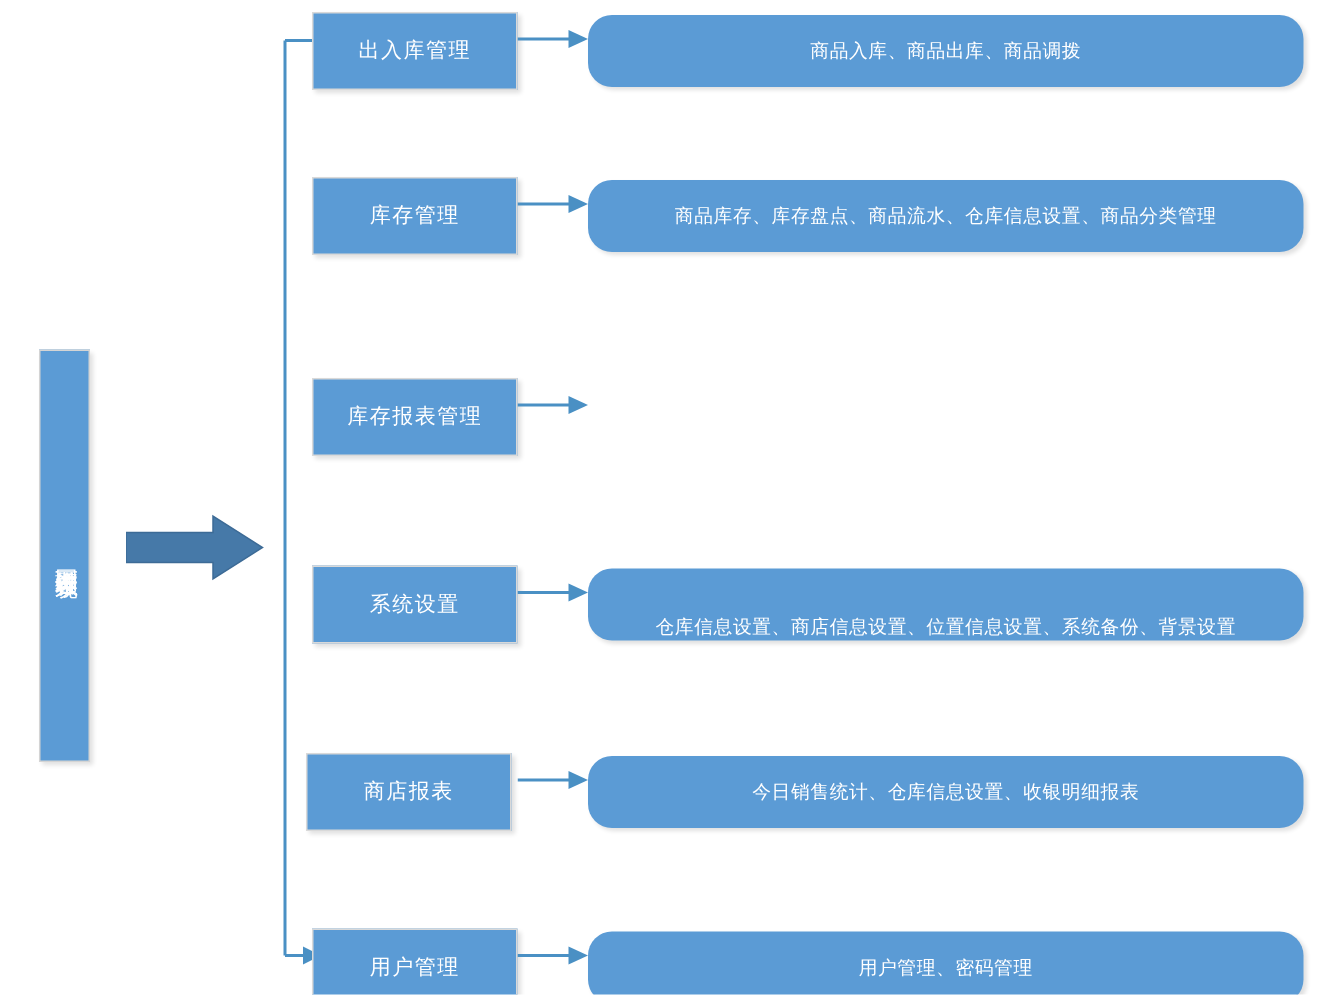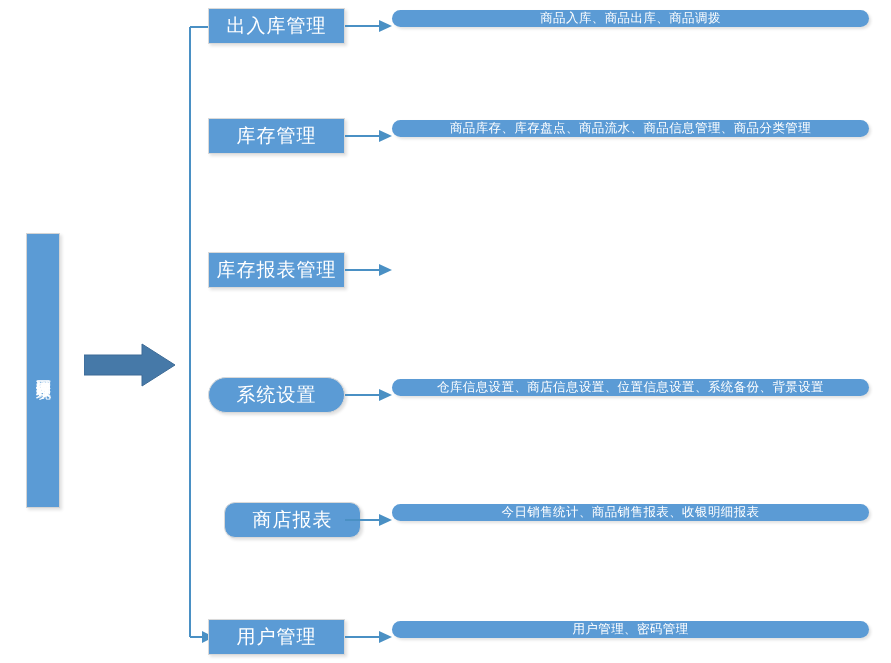--- a/index.html
+++ b/index.html
@@ -71,42 +71,42 @@
   
   .row {
     position: absolute;
     left: 0;
     width: 891px;
     height: 40px;
   }
   .node-box {
     position: absolute;
     top: 0;
-    height: 36px;
+    height: 52px;
     background: #5B9BD5;
     border: 1px solid #d9d9d9;
     box-sizing: border-box;
     box-shadow: 2px 2px 3px rgba(0,0,0,0.12);
     display: flex;
     align-items: center;
     justify-content: center;
     color: #ffffff;
-    font-size: 19px;
+    font-size: 14px;
     letter-spacing: 1px;
     white-space: nowrap;
   }
   .link-arrow {
     position: absolute;
     top: 9px;
     height: 18px;
   }
   .detail-pill {
     position: absolute;
     top: 2px;
-    height: 17px;
+    height: 48px;
     background: #5B9BD5;
     border-radius: 16px;
     box-shadow: 2px 2px 3px rgba(0,0,0,0.12);
     display: flex;
     align-items: center;
     justify-content: center;
     color: #ffffff;
     font-size: 12.5px;
     letter-spacing: 0.4px;
     white-space: nowrap;
@@ -160,63 +160,63 @@
     <div class="node-box" style="left:208px;width:137px;text-align:center;">
       <span>库存管理</span>
     </div>
     <div class="link-arrow" style="left:345px;width:48px;">
       <svg width="48" height="18" viewBox="0 0 48 18" xmlns="http://www.w3.org/2000/svg">
         <path d="M0,9 L36,9" stroke="#4A90C4" stroke-width="2" fill="none"></path>
         <polygon points="34,3 47,9 34,15" fill="#4A90C4"></polygon>
       </svg>
     </div>
     <div class="detail-pill" style="left:392px;width:477px;">
-      <span>商品库存、库存盘点、商品流水、商品信息管理、商品分类管理</span>
+      <span>商品库存、库存盘点、商品流水、仓库信息设置、商品分类管理</span>
     </div>
   </div>
 
   <div class="row" style="top:252px;">
     <div class="node-box" style="left:208px;width:137px;">
       <span>库存报表管理</span>
     </div>
     <div class="link-arrow" style="left:345px;width:48px;">
       <svg width="48" height="18" viewBox="0 0 48 18" xmlns="http://www.w3.org/2000/svg">
         <path d="M0,9 L36,9" stroke="#4A90C4" stroke-width="2" fill="none"></path>
         <polygon points="34,3 47,9 34,15" fill="#4A90C4"></polygon>
       </svg>
     </div>
   </div>
 
   <div class="row" style="top:377px;">
-    <div class="node-box" style="left:208px;width:137px;border-radius:18px;">
+    <div class="node-box" style="left:208px;width:137px;">
       <span>系统设置</span>
     </div>
     <div class="link-arrow" style="left:345px;width:48px;">
       <svg width="48" height="18" viewBox="0 0 48 18" xmlns="http://www.w3.org/2000/svg">
         <path d="M0,9 L36,9" stroke="#4A90C4" stroke-width="2" fill="none"></path>
         <polygon points="34,3 47,9 34,15" fill="#4A90C4"></polygon>
       </svg>
     </div>
     <div class="detail-pill" style="left:392px;width:477px;align-items:flex-end;">
       <span>仓库信息设置、商店信息设置、位置信息设置、系统备份、背景设置</span>
     </div>
   </div>
 
   <div class="row" style="top:502px;">
-    <div class="node-box" style="left:224px;width:137px;border-radius:11px;">
+    <div class="node-box" style="left:204px;width:137px;">
       <span>商店报表</span>
     </div>
     <div class="link-arrow" style="left:345px;width:48px;">
       <svg width="48" height="18" viewBox="0 0 48 18" xmlns="http://www.w3.org/2000/svg">
         <path d="M0,9 L36,9" stroke="#4A90C4" stroke-width="2" fill="none"></path>
         <polygon points="34,3 47,9 34,15" fill="#4A90C4"></polygon>
       </svg>
     </div>
     <div class="detail-pill" style="left:392px;width:477px;">
-      <span>今日销售统计、商品销售报表、收银明细报表</span>
+      <span>今日销售统计、仓库信息设置、收银明细报表</span>
     </div>
   </div>
 
   <div class="row" style="top:619px;">
     <div class="node-box" style="left:208px;width:137px;">
       <span>用户管理</span>
     </div>
     <div class="link-arrow" style="left:345px;width:48px;">
       <svg width="48" height="18" viewBox="0 0 48 18" xmlns="http://www.w3.org/2000/svg">
         <path d="M0,9 L36,9" stroke="#4A90C4" stroke-width="2" fill="none"></path>

